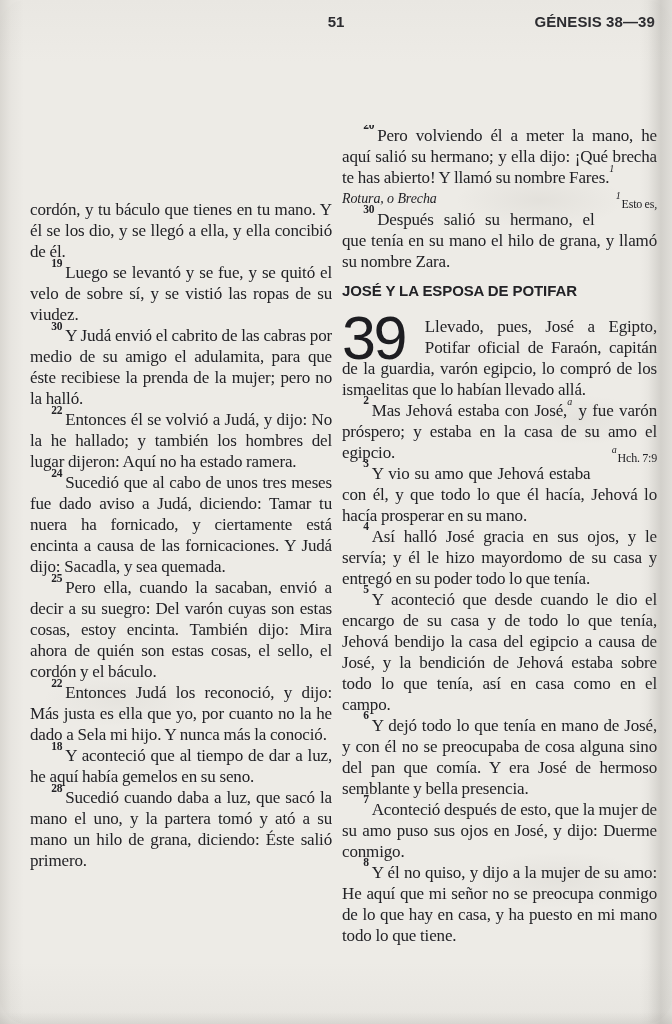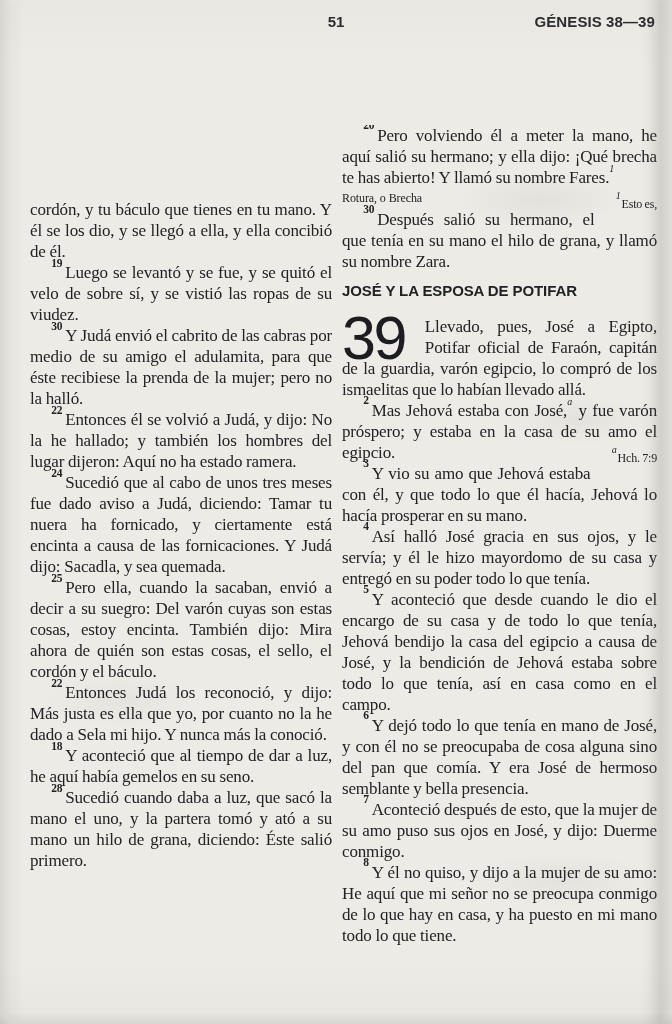--- a/index.html
+++ b/index.html
@@ -64,21 +64,21 @@
   }
   .fn-tail {
     float: right; font-size: 12px; padding-top: 6px;
     letter-spacing: -0.2px;
   }
   .cross-ref {
     float: right; font-size: 12px; padding-top: 6px;
     letter-spacing: -0.2px;
   }
   .note-line {
-    font-size: 12px; line-height: 21px;
+    font-size: 14px; font-style: italic; line-height: 21px;
     letter-spacing: -0.1px;
   }
   .section-heading {
     font-family: "Liberation Sans", sans-serif;
     font-weight: 700; font-size: 15px; line-height: 19px;
     color: #222226; letter-spacing: -0.1px;
     margin: 9px 0 16px;
   }
   .drop-cap {
     float: left;

